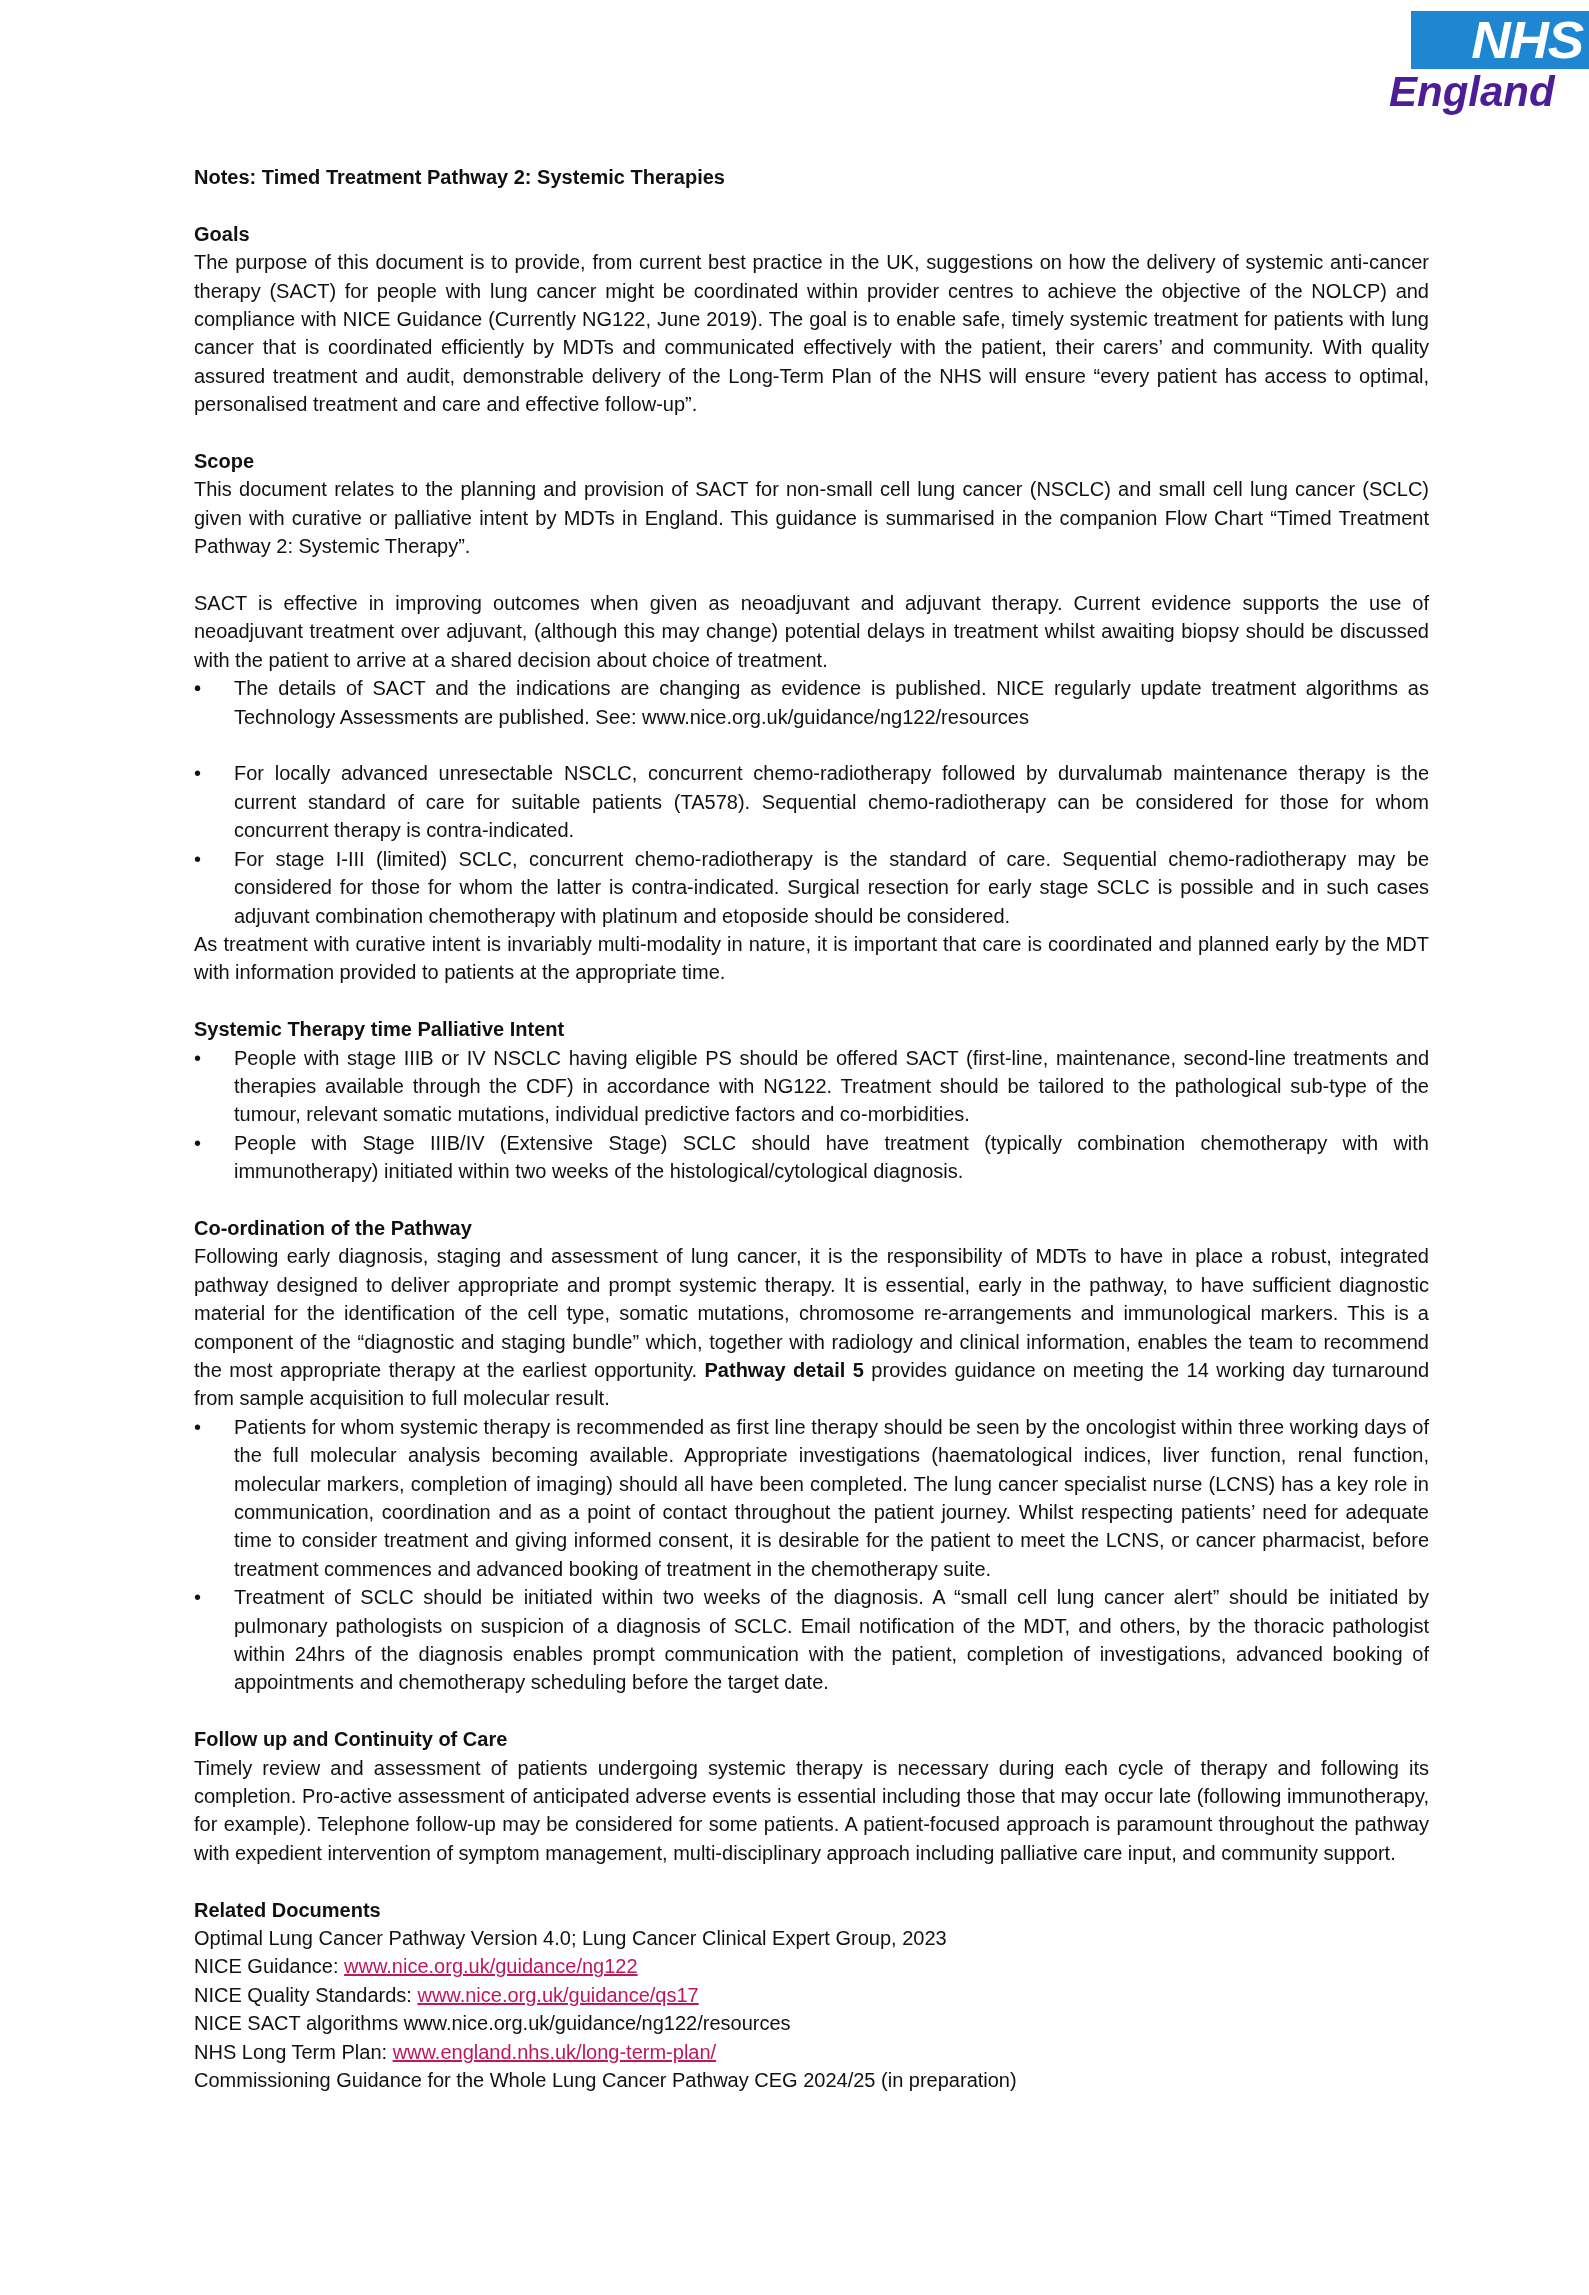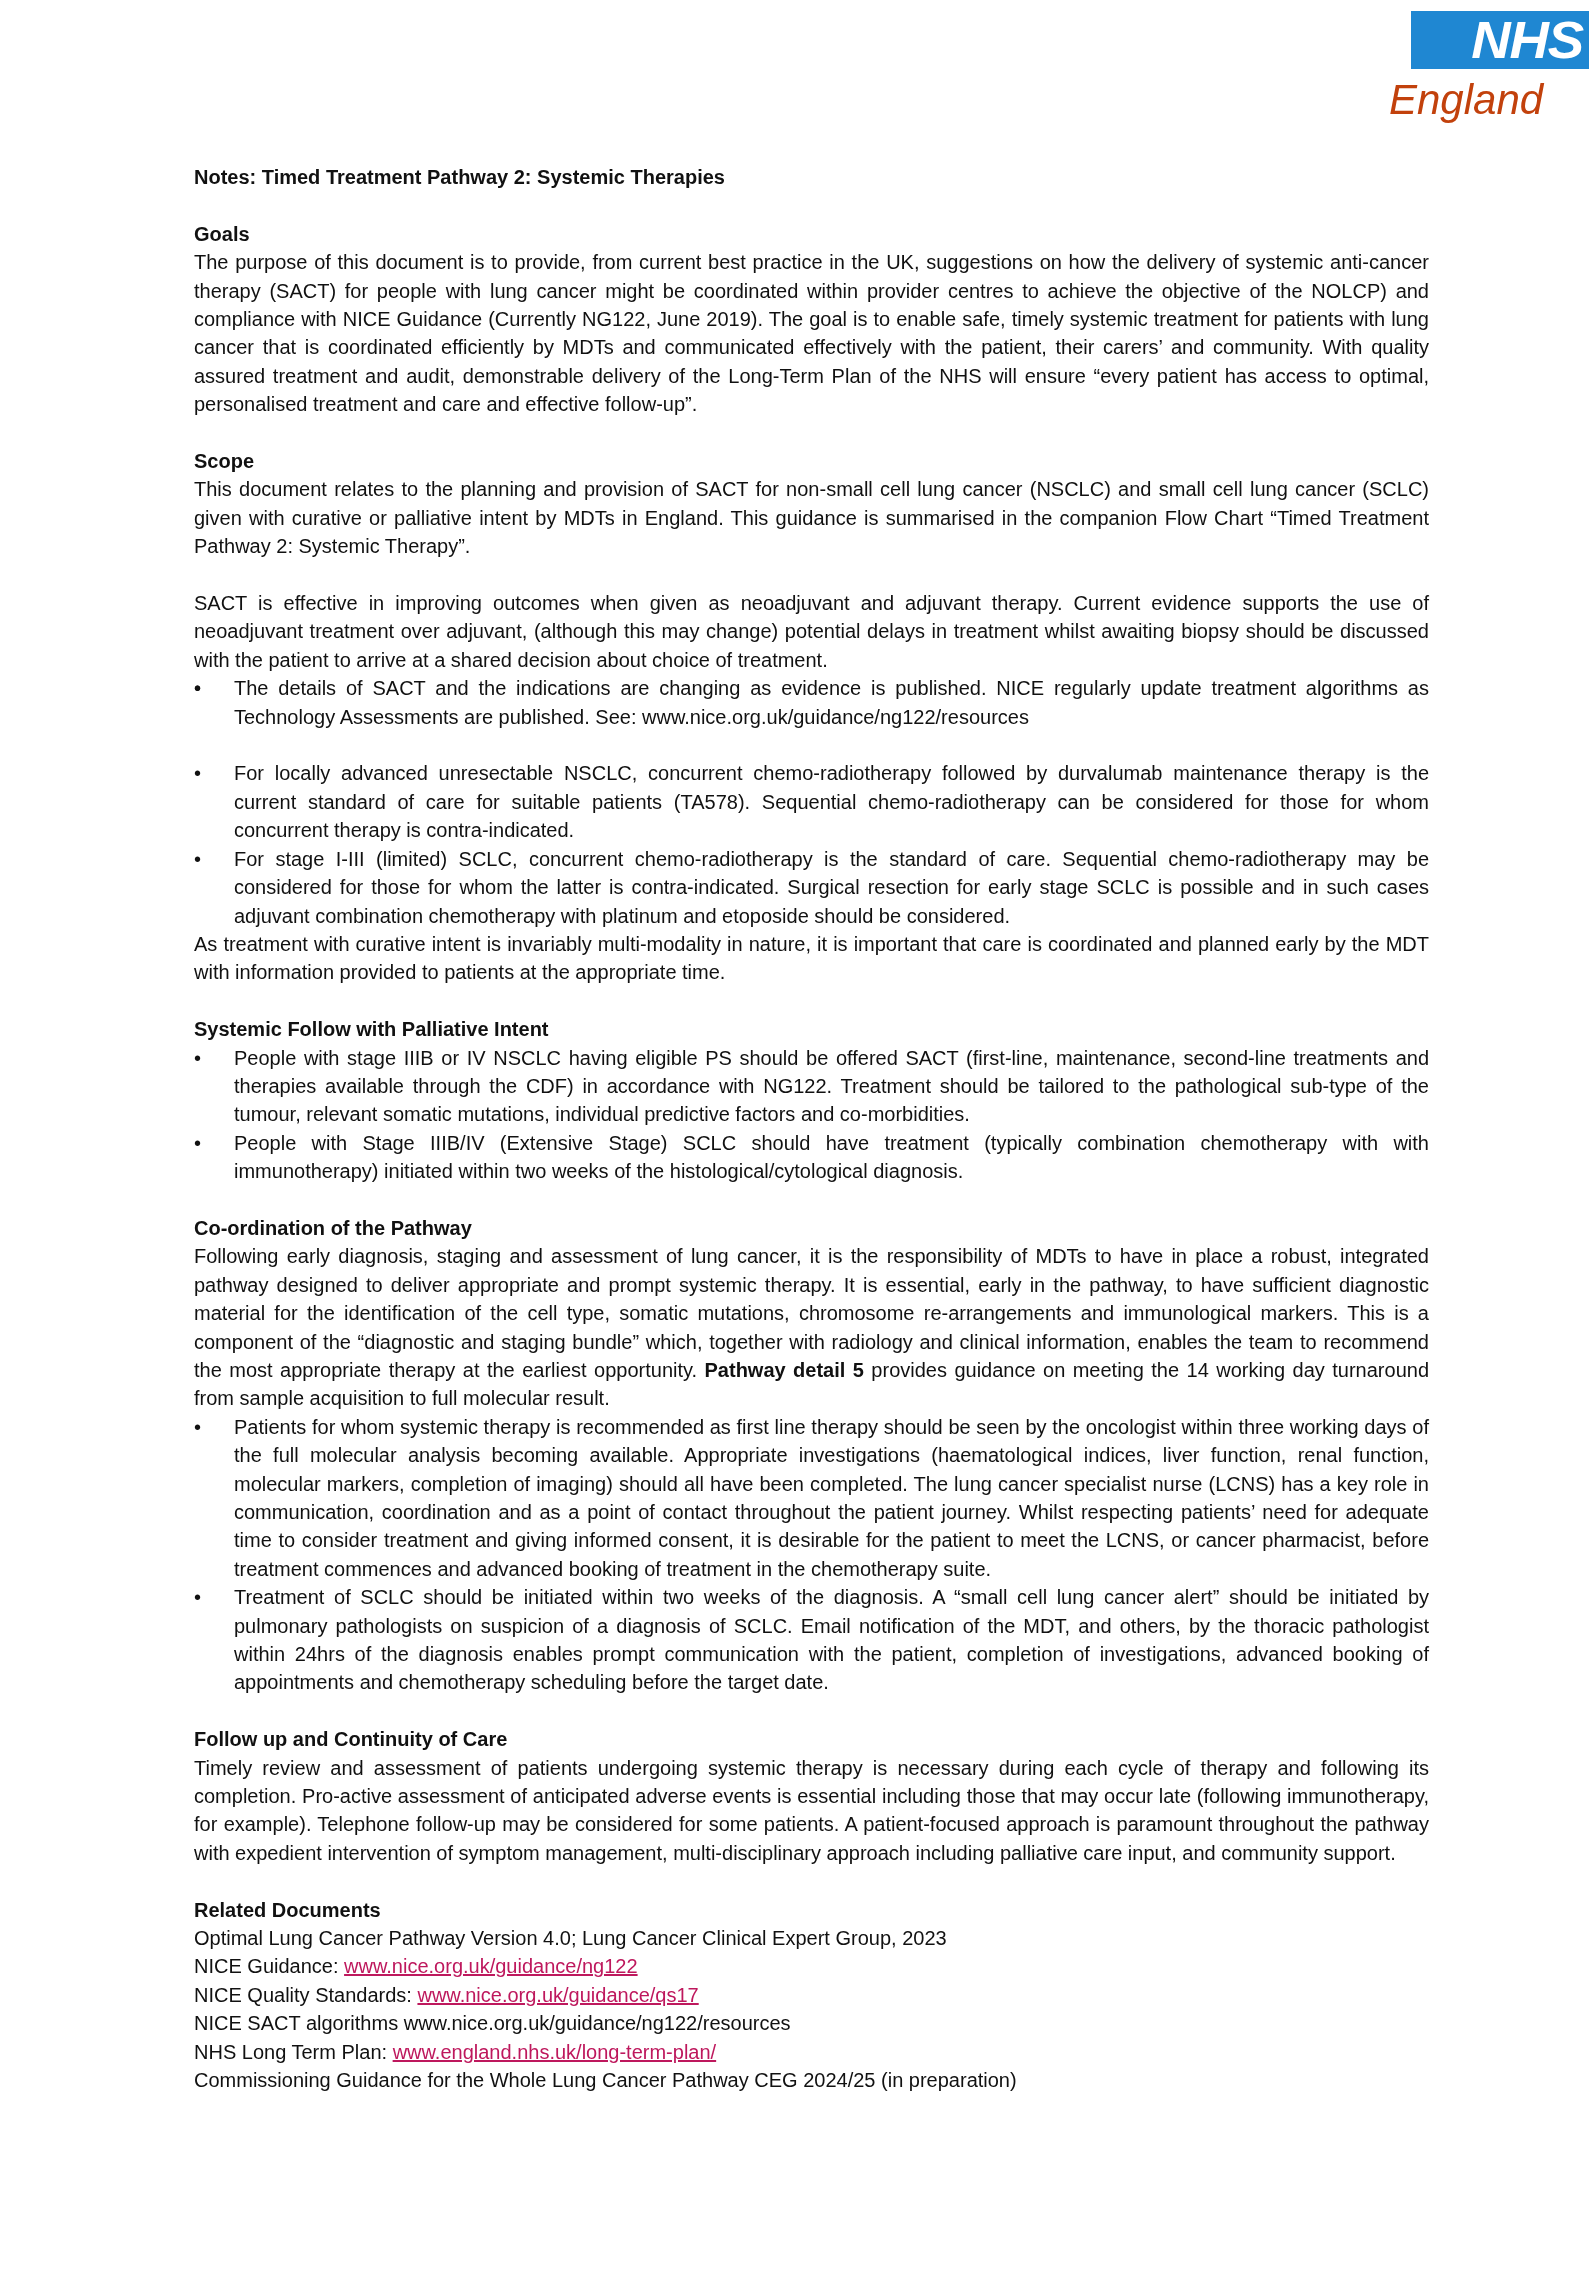--- a/index.html
+++ b/index.html
@@ -11,22 +11,22 @@
   .logo-box {
     margin-left: 22.3px; width: 144px; height: 58px; background: #1f87d2;
     display: flex; align-items: center; justify-content: center; padding-left: 44px;
   }
   .logo-nhs {
     color: #ffffff; font-weight: bold; font-style: italic; font-size: 52px;
     letter-spacing: -1.2px; line-height: 1; font-family: "Liberation Sans", sans-serif;
     transform: scaleX(1.05);
   }
   .logo-england {
-    font-weight: normal; font-style: italic; font-size: 42px; line-height: 1;
-    margin-top: 10px; color: #c2410c; font-family: "Liberation Sans", sans-serif;
+    font-weight: bold; font-style: italic; font-size: 42px; line-height: 1;
+    margin-top: 2px; color: #4c1d95; font-family: "Liberation Sans", sans-serif;
   }
   .page {
     position: absolute; left: 194px; top: 163px; width: 1235px;
     font-size: 20px; line-height: 28.4px;
   }
   .doc-title { font-weight: bold; margin: 0 0 28.4px 0; }
   .section { margin-bottom: 28.4px; }
   .section-head { font-weight: bold; }
   p { margin: 0; text-align: justify; }
   ul { list-style: none; margin: 0; padding: 0; }
@@ -68,21 +68,21 @@
     </ul>
     <div class="gap"></div>
     <ul>
       <li><span class="bullet">•</span><span>For locally advanced unresectable NSCLC, concurrent chemo-radiotherapy followed by durvalumab maintenance therapy is the current standard of care for suitable patients (TA578). Sequential chemo-radiotherapy can be considered for those for whom concurrent therapy is contra-indicated.</span></li>
       <li><span class="bullet">•</span><span>For stage I-III (limited) SCLC, concurrent chemo-radiotherapy is the standard of care. Sequential chemo-radiotherapy may be considered for those for whom the latter is contra-indicated. Surgical resection for early stage SCLC is possible and in such cases adjuvant combination chemotherapy with platinum and etoposide should be considered.</span></li>
     </ul>
     <p>As treatment with curative intent is invariably multi-modality in nature, it is important that care is coordinated and planned early by the MDT with information provided to patients at the appropriate time.</p>
   </div>
 
   <div class="section">
-    <div class="section-head">Systemic Follow with Palliative Intent</div>
+    <div class="section-head">Systemic Therapy time Palliative Intent</div>
     <ul>
       <li><span class="bullet">•</span><span>People with stage IIIB or IV NSCLC having eligible PS should be offered SACT (first-line, maintenance, second-line treatments and therapies available through the CDF) in accordance with NG122. Treatment should be tailored to the pathological sub-type of the tumour, relevant somatic mutations, individual predictive factors and co-morbidities.</span></li>
       <li><span class="bullet">•</span><span>People with Stage IIIB/IV (Extensive Stage) SCLC should have treatment (typically combination chemotherapy with with immunotherapy) initiated within two weeks of the histological/cytological diagnosis.</span></li>
     </ul>
   </div>
 
   <div class="section">
     <div class="section-head">Co-ordination of the Pathway</div>
     <p><span>Following early diagnosis, staging and assessment of lung cancer, it is the responsibility of MDTs to have in place a robust, integrated pathway designed to deliver appropriate and prompt systemic therapy. It is essential, early in the pathway, to have sufficient diagnostic material for the identification of the cell type, somatic mutations, chromosome re-arrangements and immunological markers. This is a component of the “diagnostic and staging bundle” which, together with radiology and clinical information, enables the team to recommend the most appropriate therapy at the earliest opportunity. </span><span class="bold">Pathway detail 5</span><span> provides guidance on meeting the 14 working day turnaround from sample acquisition to full molecular result.</span></p>
     <ul>

